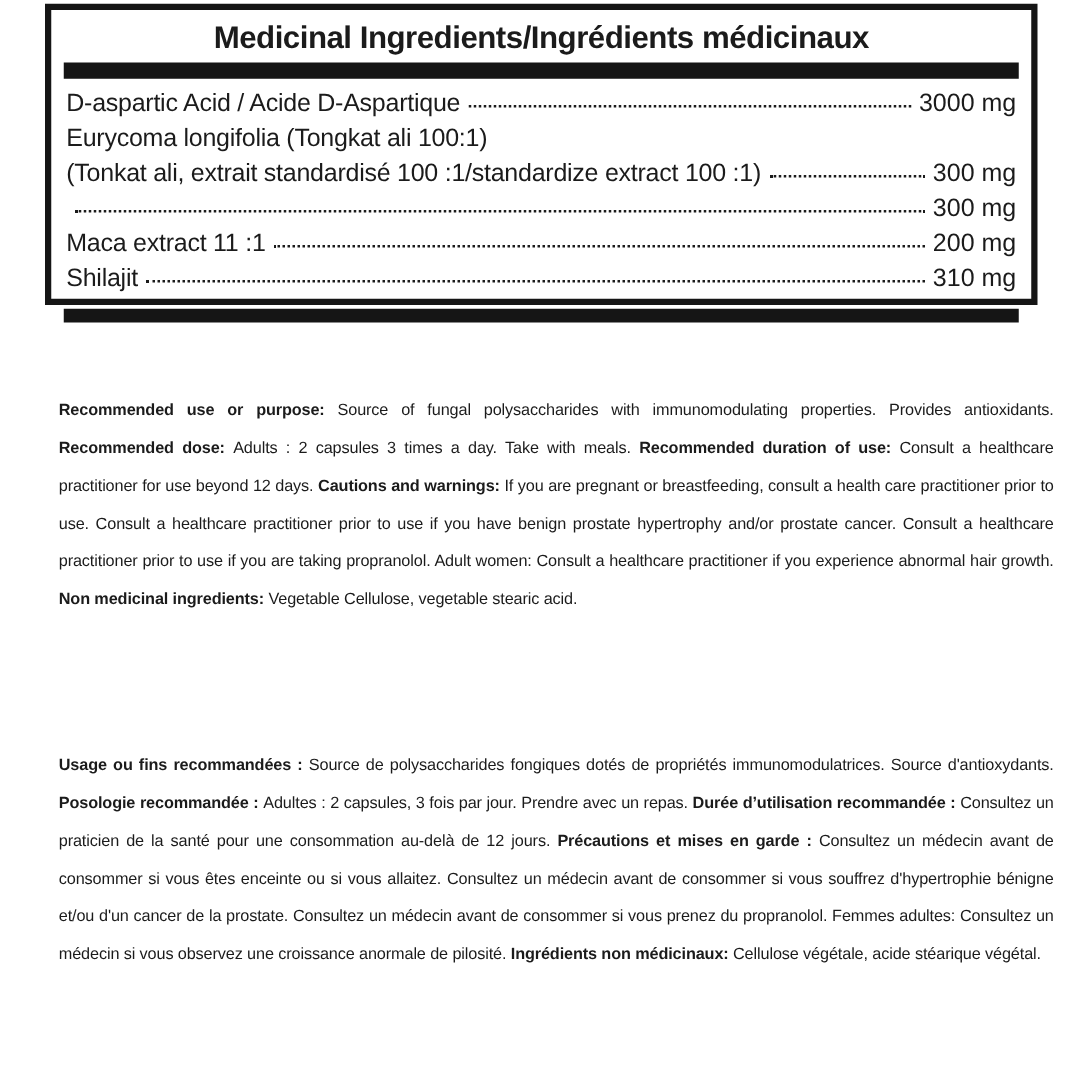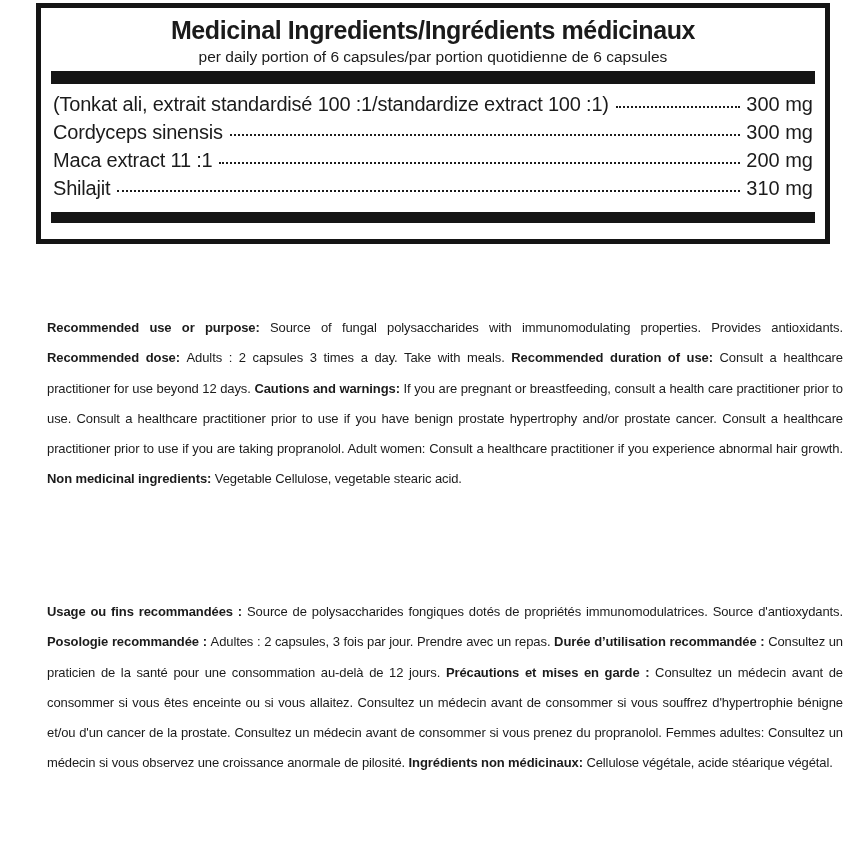--- a/index.html
+++ b/index.html
@@ -76,30 +76,36 @@
   #para-en{top:302px;}
   #para-fr{top:586px;}
 </style>
 </head>
 <body>
 
 <div class="page">
 
   <div class="panel">
     <div class="panel-title">Medicinal Ingredients/Ingrédients médicinaux</div>
-    <div class="panel-subtitle">per daily portion of 6 capsules/par portion quotidienne de 6 capsules</div>
     <div class="bar"></div>
     <div class="rows" id="rows">
+        <div class="ing-row">
+          <span class="ing-name">D-aspartic Acid / Acide D-Aspartique</span>
+          <span class="leader"></span>
+          <span class="ing-amount">3000 mg</span>
+        </div>
+        <div class="ing-row">
+          <span class="ing-name">Eurycoma longifolia (Tongkat ali 100:1)</span>
+        </div>
         <div class="ing-row">
           <span class="ing-name">(Tonkat ali, extrait standardisé 100 :1/standardize extract 100 :1)</span>
           <span class="leader"></span>
           <span class="ing-amount">300 mg</span>
         </div>
         <div class="ing-row">
-          <span class="ing-name">Cordyceps sinensis</span>
           <span class="leader"></span>
           <span class="ing-amount">300 mg</span>
         </div>
         <div class="ing-row">
           <span class="ing-name">Maca extract 11 :1</span>
           <span class="leader"></span>
           <span class="ing-amount">200 mg</span>
         </div>
         <div class="ing-row">
           <span class="ing-name">Shilajit</span>

